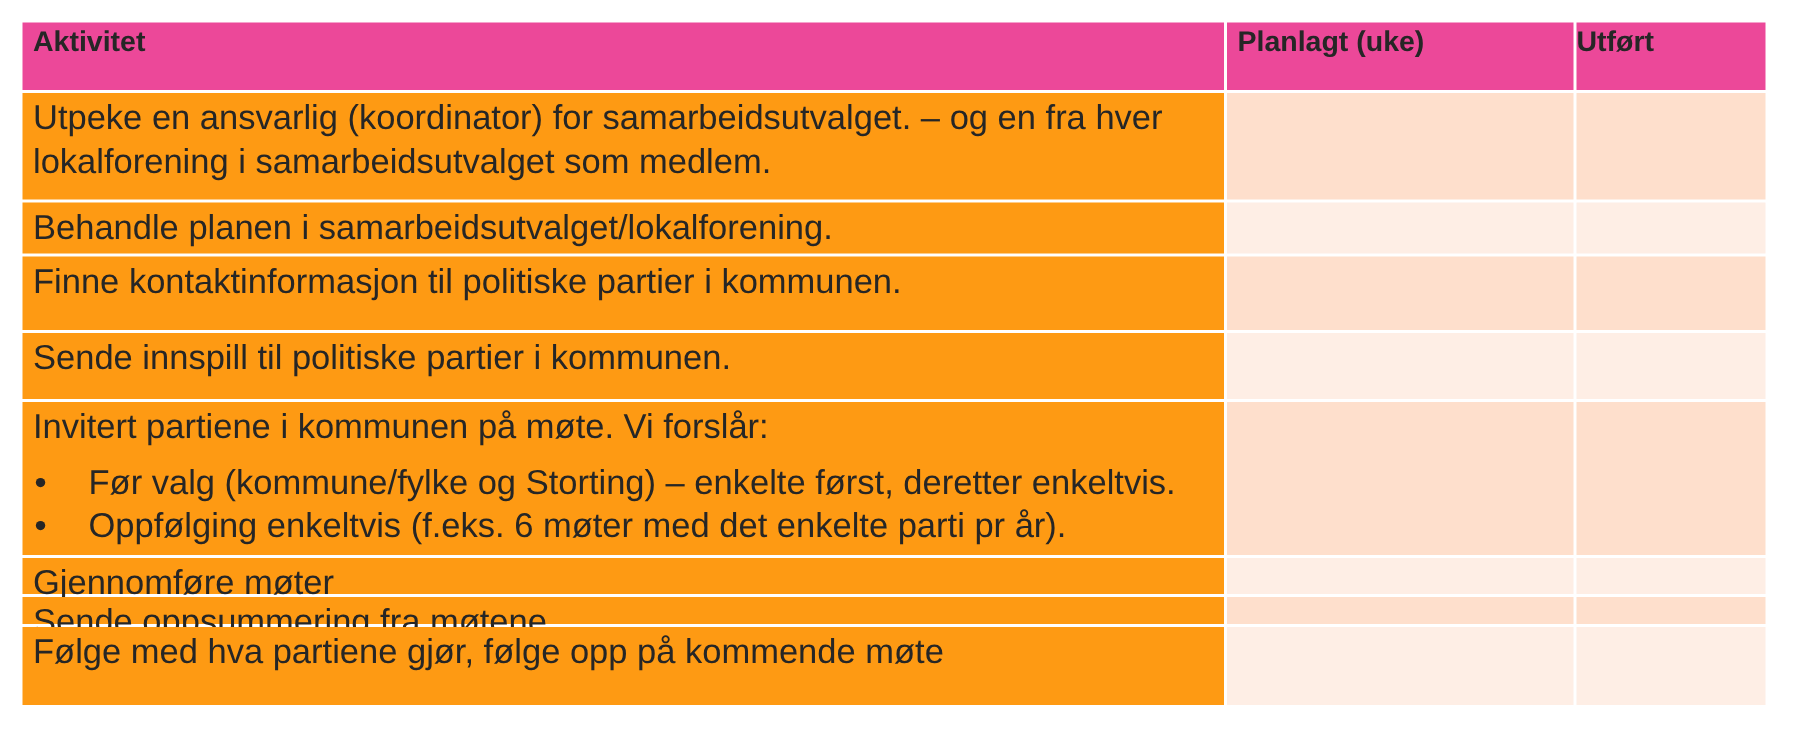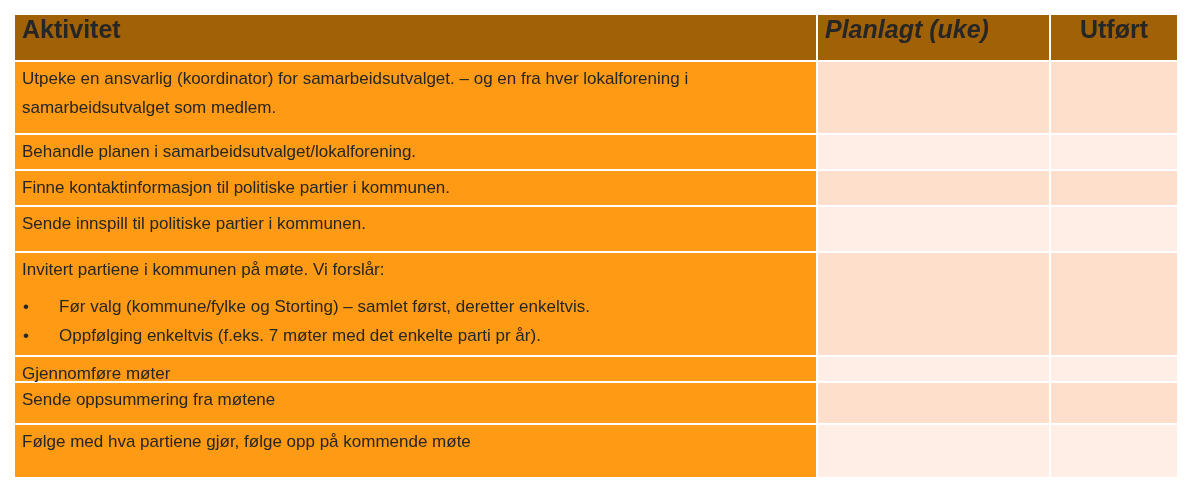--- a/index.html
+++ b/index.html
@@ -1,26 +1,26 @@
 <!DOCTYPE html>
 <html><head>
   <meta charset="utf-8">
   <style>
     html, body { margin: 0; padding: 0; background: #ffffff; }
     body { width: 1197px; height: 497px; position: relative; overflow: hidden;
            font-family: "Liberation Sans", sans-serif; color: #262626; }
     .tbl { position: absolute; left: 15px; top: 15px; width: 1162px; }
     .row { display: flex; margin-bottom: 2px; }
     .cell { box-sizing: border-box; }
-    .c1 { width: 801px; margin-right: 2px; background: #fe9a13; padding: 2px 6px 0 7px; font-size: 17px; line-height: 29px; }
+    .c1 { width: 801px; margin-right: 2px; background: #fe9a13; padding: 2px 6px 0 7px; font-size: 23px; line-height: 29px; }
     .c2 { width: 231px; margin-right: 2px; }
     .c3 { width: 126px; }
-    .hdr .cell { background: #a16207; font-weight: bold; font-size: 25px; line-height: 26px; padding-top: 1px; }
-    .hdr .c2 { padding-left: 7px; font-style: italic; }
-    .hdr .c3 { text-align: center; }
+    .hdr .cell { background: #ec4899; font-weight: bold; font-size: 19px; line-height: 26px; padding-top: 1px; }
+    .hdr .c2 { padding-left: 7px; }
+    .hdr .c3 { text-align: left; }
     .dark .c2, .dark .c3 { background: #fedfcc; }
     .light .c2, .light .c3 { background: #feeee5; }
     .bullets { margin: 8px 0 0 0; padding: 0; list-style: none; }
     .bullets li { position: relative; padding-left: 37px; line-height: 29px; }
     .bullets li .dot { position: absolute; left: 1px; top: 0; }
   </style>
 </head>
 <body>
 
 <div class="tbl">
@@ -35,57 +35,57 @@
     <div class="cell c2"></div>
     <div class="cell c3"></div>
   </div>
 
   <div class="row light" style="height:34px">
     <div class="cell c1">Behandle planen i samarbeidsutvalget/lokalforening.</div>
     <div class="cell c2"></div>
     <div class="cell c3"></div>
   </div>
 
-  <div class="row dark" style="height:34px">
+  <div class="row dark" style="height:49px">
     <div class="cell c1">Finne kontaktinformasjon til politiske partier i kommunen.</div>
     <div class="cell c2"></div>
     <div class="cell c3"></div>
   </div>
 
   <div class="row light" style="height:44px">
     <div class="cell c1">Sende innspill til politiske partier i kommunen.</div>
     <div class="cell c2"></div>
     <div class="cell c3"></div>
   </div>
 
   <div class="row dark" style="height:102px">
     <div class="cell c1">
       <div>Invitert partiene i kommunen på møte. Vi forslår:</div>
       <ul class="bullets">
         <li>
           <span class="dot">•</span>
-          <span>Før valg (kommune/fylke og Storting) – samlet først, deretter enkeltvis.</span>
+          <span>Før valg (kommune/fylke og Storting) – enkelte først, deretter enkeltvis.</span>
         </li>
         <li>
           <span class="dot">•</span>
-          <span>Oppfølging enkeltvis (f.eks. 7 møter med det enkelte parti pr år).</span>
+          <span>Oppfølging enkeltvis (f.eks. 6 møter med det enkelte parti pr år).</span>
         </li>
       </ul>
     </div>
     <div class="cell c2"></div>
     <div class="cell c3"></div>
   </div>
 
   <div class="row light" style="height:24px">
     <div class="cell c1">Gjennomføre møter</div>
     <div class="cell c2"></div>
     <div class="cell c3"></div>
   </div>
 
-  <div class="row dark" style="height:40px">
+  <div class="row dark" style="height:18px">
     <div class="cell c1">Sende oppsummering fra møtene</div>
     <div class="cell c2"></div>
     <div class="cell c3"></div>
   </div>
 
   <div class="row light" style="height:52px">
     <div class="cell c1">Følge med hva partiene gjør, følge opp på kommende møte</div>
     <div class="cell c2"></div>
     <div class="cell c3"></div>
   </div>

